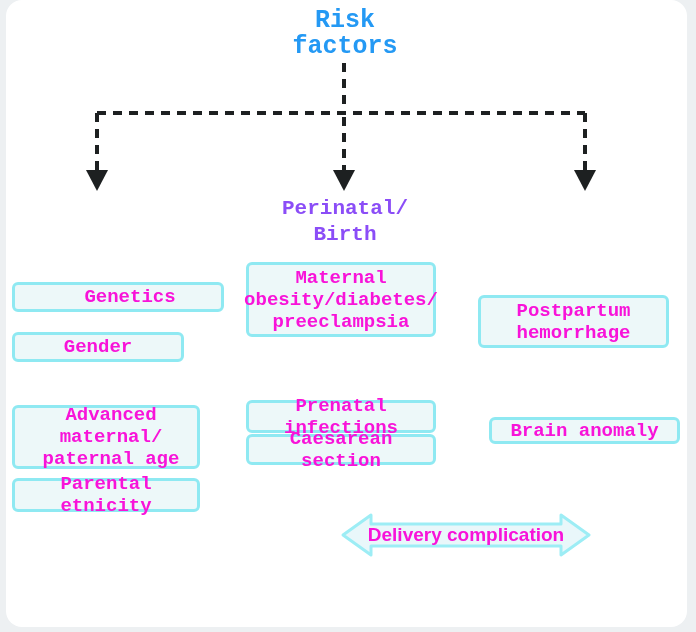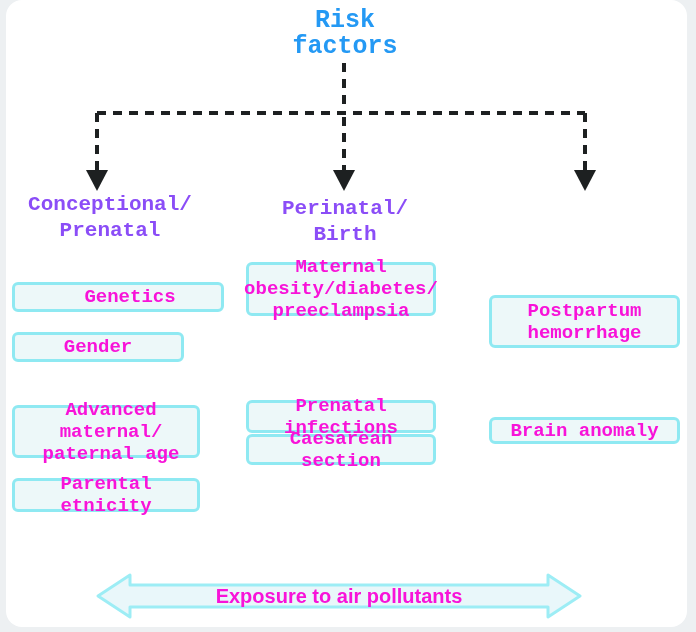--- a/index.html
+++ b/index.html
@@ -51,29 +51,29 @@
     border-radius:6px;
     color:var(--box-text);
     font-size:19px;line-height:22px;
     display:flex;align-items:center;justify-content:center;
     text-align:center;
     padding:1px 4px;
   }
   
   .b-genetics{left:12px;top:282px;width:212px;height:30px;padding-left:28px;}
   .b-gender{left:12px;top:332px;width:172px;height:30px;}
-  .b-advanced{left:12px;top:405px;width:188px;height:53px;padding-left:14px;}
+  .b-advanced{left:12px;top:405px;width:188px;height:64px;padding-left:14px;}
   .b-etnicity{left:12px;top:478px;width:188px;height:34px;}
   
-  .b-maternal{left:246px;top:262px;width:190px;height:54px;}
+  .b-maternal{left:246px;top:262px;width:190px;height:75px;}
   .b-prenatal-inf{left:246px;top:352px;width:190px;height:33px;margin-top:48px;}
   .b-caesarean{left:246px;top:396px;width:190px;height:31px;margin-top:38px;}
   .b-gestational{left:246px;top:441px;width:190px;height:52px;}
   
-  .b-postpartum{left:489px;top:295px;width:191px;height:53px;}
+  .b-postpartum{left:478px;top:295px;width:191px;height:53px;}
   .b-brain{left:489px;top:417px;width:191px;height:27px;}
   .banner{position:absolute;}
   .banner svg{display:block;overflow:visible;}
   .banner-label{
     position:absolute;inset:0;
     display:flex;align-items:center;justify-content:center;
     color:var(--box-text);
     font-size:19px;
   }
   .connector-svg{position:absolute;left:0;top:0;pointer-events:none;}
@@ -95,41 +95,39 @@
     <g fill="#1D2021" stroke="none">
       <polygon points="86,170 108,170 97,191"></polygon>
       <polygon points="333,170 355,170 344,191"></polygon>
       <polygon points="574,170 596,170 585,191"></polygon>
     </g>
   </svg>
 
   <div class="abs title pre">Risk
 factors</div>
 
-  <div class="abs heading heading-left pre">Conceptional/
-Prenatal</div>
   <div class="abs heading heading-mid pre">Perinatal/
 Birth</div>
 
   <div class="abs riskbox pre b-genetics">Genetics</div>
   <div class="abs riskbox pre b-gender">Gender</div>
   <div class="abs riskbox pre b-advanced">Advanced maternal/
 paternal age</div>
   <div class="abs riskbox pre b-etnicity">Parental etnicity</div>
 
   <div class="abs riskbox pre b-maternal">Maternal
 obesity/diabetes/
 preeclampsia</div>
   <div class="abs riskbox pre b-prenatal-inf">Prenatal infections</div>
   <div class="abs riskbox pre b-caesarean">Caesarean section</div>
 
   <div class="abs riskbox pre b-postpartum">Postpartum
 hemorrhage</div>
   <div class="abs riskbox pre b-brain">Brain anomaly</div>
 
+  <div class="banner" style="left:341px;top:511px;width:250px;height:48px;">
+    <svg width="250" height="48" viewBox="0 0 250 48">
+      <polygon points="2,24 30,4 30,13 220,13 220,4 248,24 220,44 220,35 30,35 30,44" fill="#E9F7FA" stroke="#9DEDF5" stroke-width="3" stroke-linejoin="round"></polygon>
+    </svg>
+    <div class="banner-label">Delivery complication</div>
+  </div>
 
-  <div class="banner" style="left:96px;top:571px;width:486px;height:50px;">
-    <svg width="486" height="50" viewBox="0 0 486 50">
-      <polygon points="2,25 34,4 34,14 452,14 452,4 484,25 452,46 452,36 34,36 34,46" fill="#E9F7FA" stroke="#9DEDF5" stroke-width="3" stroke-linejoin="round"></polygon>
-    </svg>
-    <div class="banner-label" style="font-size:20px;">Exposure to air pollutants</div>
-  </div>
 </div>
 
 </body></html>

